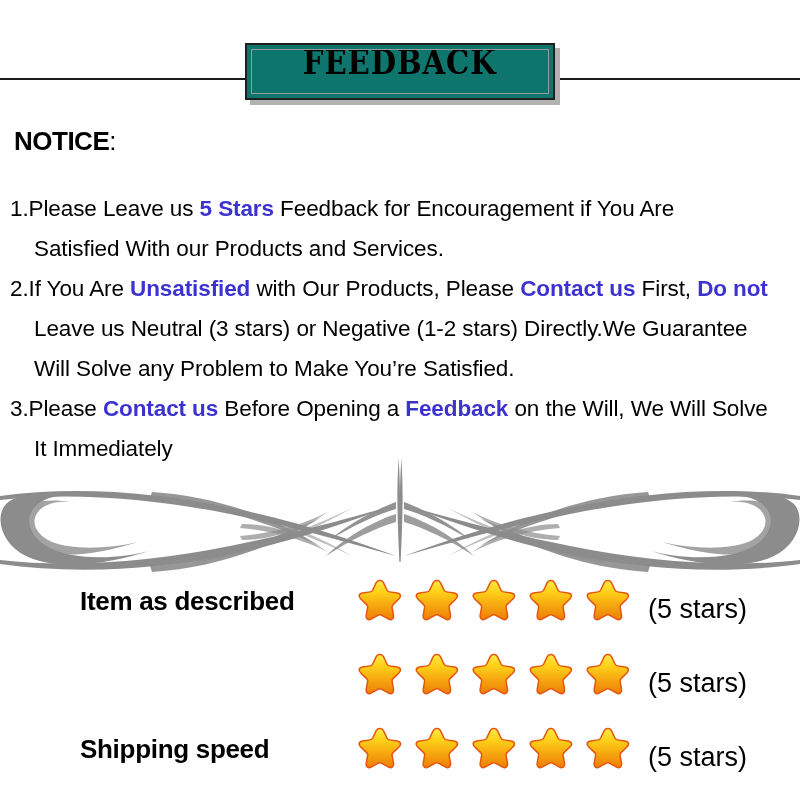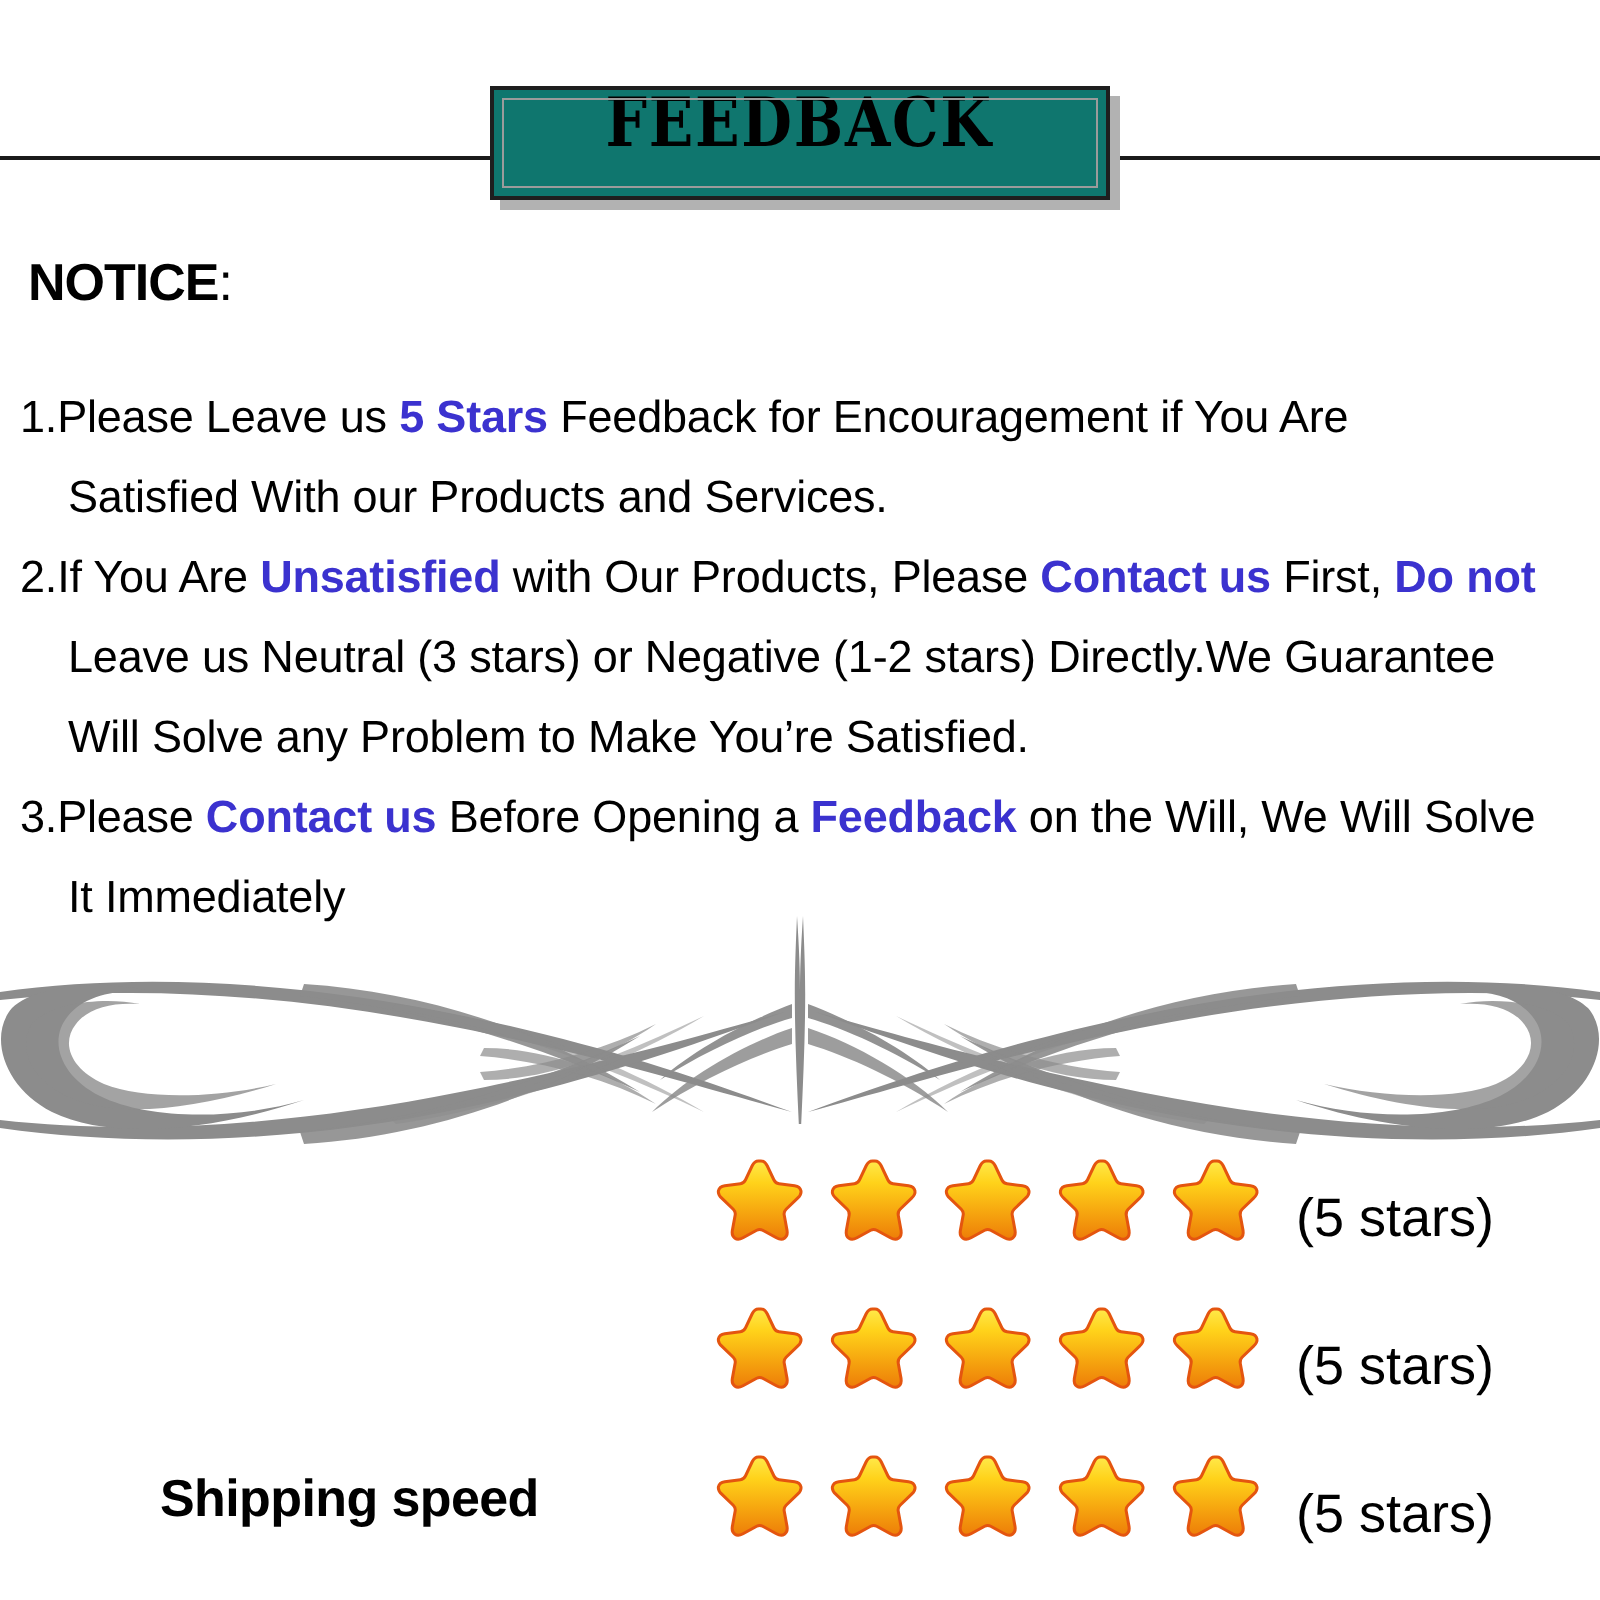--- a/index.html
+++ b/index.html
@@ -199,20 +199,21 @@
       <path d="M604 52 C548 62 494 82 448 104 C492 78 546 58 602 50 Z" opacity="0.55"></path>
       <path d="M604 108 C548 98 494 78 448 56 C492 82 546 102 602 110 Z" opacity="0.55"></path>
       <path d="M560 76 C532 78 500 86 472 100 C498 82 530 72 558 72 Z" opacity="0.7"></path>
       <path d="M560 84 C532 82 500 74 472 60 C498 78 530 88 558 88 Z" opacity="0.7"></path>
     </g>
   </svg>
 </div>
 
 <div id="ratings">
     <div class="rating-row">
+      <div class="rating-label">Item as described</div>
       <div class="stars">
         <span class="star-ico"><svg width="45" height="45" viewBox="0 0 48 48" xmlns="http://www.w3.org/2000/svg">
             <path d="M24 2.6c1.7 0 2.6 1.1 3.3 2.6l3.6 7.6c.6 1.2 1.3 1.8 2.7 2l8.3 1.1c1.9.3 3.1 1.2 3.4 2.7.3 1.5-.5 2.7-1.9 4l-6 5.8c-1 1-1.3 1.8-1 3.2l1.5 8.2c.3 1.9-.1 3.2-1.4 4.1-1.3.9-2.7.6-4.3-.3l-7.3-4c-1.2-.6-2-.6-3.2 0l-7.3 4c-1.6.9-3 1.2-4.3.3-1.3-.9-1.7-2.2-1.4-4.1l1.5-8.2c.3-1.4 0-2.2-1-3.2l-6-5.8c-1.4-1.3-2.2-2.5-1.9-4 .3-1.5 1.5-2.4 3.4-2.7l8.3-1.1c1.4-.2 2.1-.8 2.7-2l3.6-7.6c.7-1.5 1.6-2.6 3.3-2.6z" fill="url(#starGrad)" stroke="#e4550f" stroke-width="1.6" stroke-linejoin="round"></path>
           </svg></span>
         <span class="star-ico"><svg width="45" height="45" viewBox="0 0 48 48" xmlns="http://www.w3.org/2000/svg">
             <path d="M24 2.6c1.7 0 2.6 1.1 3.3 2.6l3.6 7.6c.6 1.2 1.3 1.8 2.7 2l8.3 1.1c1.9.3 3.1 1.2 3.4 2.7.3 1.5-.5 2.7-1.9 4l-6 5.8c-1 1-1.3 1.8-1 3.2l1.5 8.2c.3 1.9-.1 3.2-1.4 4.1-1.3.9-2.7.6-4.3-.3l-7.3-4c-1.2-.6-2-.6-3.2 0l-7.3 4c-1.6.9-3 1.2-4.3.3-1.3-.9-1.7-2.2-1.4-4.1l1.5-8.2c.3-1.4 0-2.2-1-3.2l-6-5.8c-1.4-1.3-2.2-2.5-1.9-4 .3-1.5 1.5-2.4 3.4-2.7l8.3-1.1c1.4-.2 2.1-.8 2.7-2l3.6-7.6c.7-1.5 1.6-2.6 3.3-2.6z" fill="url(#starGrad)" stroke="#e4550f" stroke-width="1.6" stroke-linejoin="round"></path>
           </svg></span>
         <span class="star-ico"><svg width="45" height="45" viewBox="0 0 48 48" xmlns="http://www.w3.org/2000/svg">
             <path d="M24 2.6c1.7 0 2.6 1.1 3.3 2.6l3.6 7.6c.6 1.2 1.3 1.8 2.7 2l8.3 1.1c1.9.3 3.1 1.2 3.4 2.7.3 1.5-.5 2.7-1.9 4l-6 5.8c-1 1-1.3 1.8-1 3.2l1.5 8.2c.3 1.9-.1 3.2-1.4 4.1-1.3.9-2.7.6-4.3-.3l-7.3-4c-1.2-.6-2-.6-3.2 0l-7.3 4c-1.6.9-3 1.2-4.3.3-1.3-.9-1.7-2.2-1.4-4.1l1.5-8.2c.3-1.4 0-2.2-1-3.2l-6-5.8c-1.4-1.3-2.2-2.5-1.9-4 .3-1.5 1.5-2.4 3.4-2.7l8.3-1.1c1.4-.2 2.1-.8 2.7-2l3.6-7.6c.7-1.5 1.6-2.6 3.3-2.6z" fill="url(#starGrad)" stroke="#e4550f" stroke-width="1.6" stroke-linejoin="round"></path>
           </svg></span>

